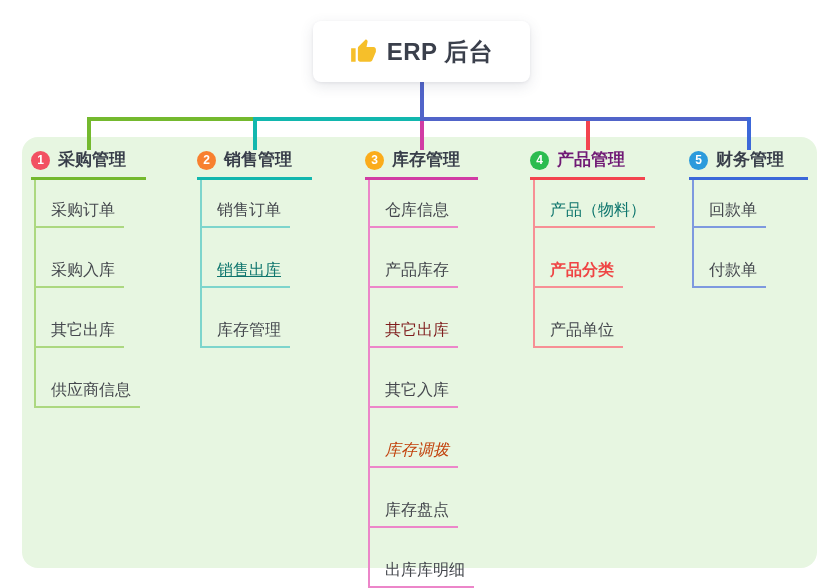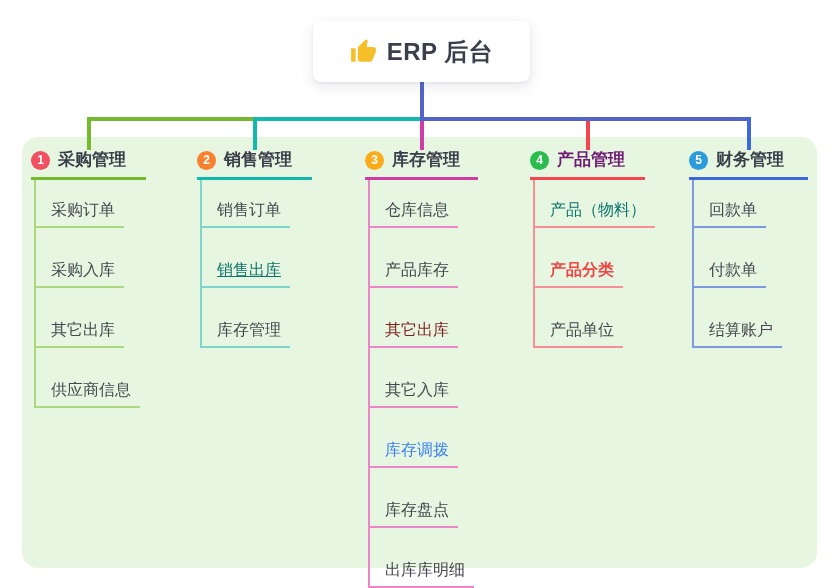--- a/index.html
+++ b/index.html
@@ -131,21 +131,21 @@
           <div class="child">
             <span class="child-label" style="border-bottom-color: rgb(236, 134, 201); color: rgb(69, 72, 78);">产品库存</span>
           </div>
           <div class="child">
             <span class="child-label" style="border-bottom-color: rgb(236, 134, 201); color: #7f1d1d;">其它出库</span>
           </div>
           <div class="child">
             <span class="child-label" style="border-bottom-color: rgb(236, 134, 201); color: rgb(69, 72, 78);">其它入库</span>
           </div>
           <div class="child">
-            <span class="child-label" style="border-bottom-color: rgb(236, 134, 201); color: #3b82f6;">库存调拨</span>
+            <span class="child-label" style="border-bottom-color: rgb(236, 134, 201); color: #c2410c; font-style: italic;">库存调拨</span>
           </div>
           <div class="child">
             <span class="child-label" style="border-bottom-color: rgb(236, 134, 201); color: rgb(69, 72, 78);">库存盘点</span>
           </div>
           <div class="child">
             <span class="child-label" style="border-bottom-color: rgb(236, 134, 201); color: rgb(69, 72, 78);">出库库明细</span>
           </div>
         </div>
       </div>
       <div class="branch" style="left: 530px; top: 150px; width: 115px;">
@@ -170,20 +170,17 @@
           <span class="badge" style="background: rgb(43, 155, 220);">5</span>
           <span class="branch-title" style="color: rgb(56, 62, 74);">财务管理</span>
         </div>
         <div class="children" style="border-left-color: rgb(126, 153, 223);">
           <div class="child">
             <span class="child-label" style="border-bottom-color: rgb(126, 153, 223); color: rgb(69, 72, 78);">回款单</span>
           </div>
           <div class="child">
             <span class="child-label" style="border-bottom-color: rgb(126, 153, 223); color: rgb(69, 72, 78);">付款单</span>
           </div>
-          <div class="child">
-            <span class="child-label" style="border-bottom-color: rgb(126, 153, 223); color: rgb(69, 72, 78);">结算账户</span>
-          </div>
         </div>
       </div>
     </div>
 
 </div>
 
 </body></html>

